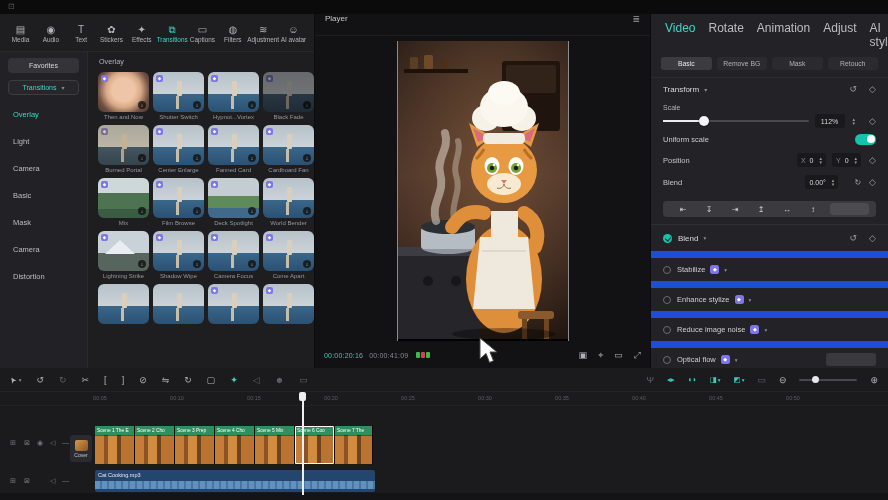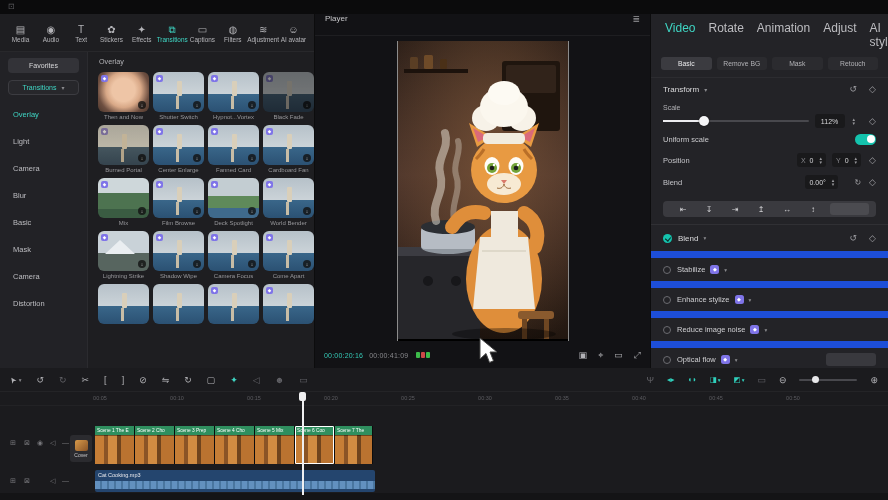--- a/index.html
+++ b/index.html
@@ -191,21 +191,20 @@
     <div class="sidebar">
       <div class="fav-btn">Favorites</div>
       <div class="cat-btn">
         <span>Transitions</span>
         <span class="caret">▾</span>
       </div>
       <div class="side-list">
         <div class="side-item active">Overlay</div>
         <div class="side-item">Light</div>
         <div class="side-item">Camera</div>
-        <div class="side-item">Blur</div>
         <div class="side-item">Basic</div>
         <div class="side-item">Mask</div>
         <div class="side-item">Camera</div>
         <div class="side-item">Distortion</div>
       </div>
     </div>
 
     <div class="library">
       <div class="lib-title">Overlay</div>
       <div class="grid">

